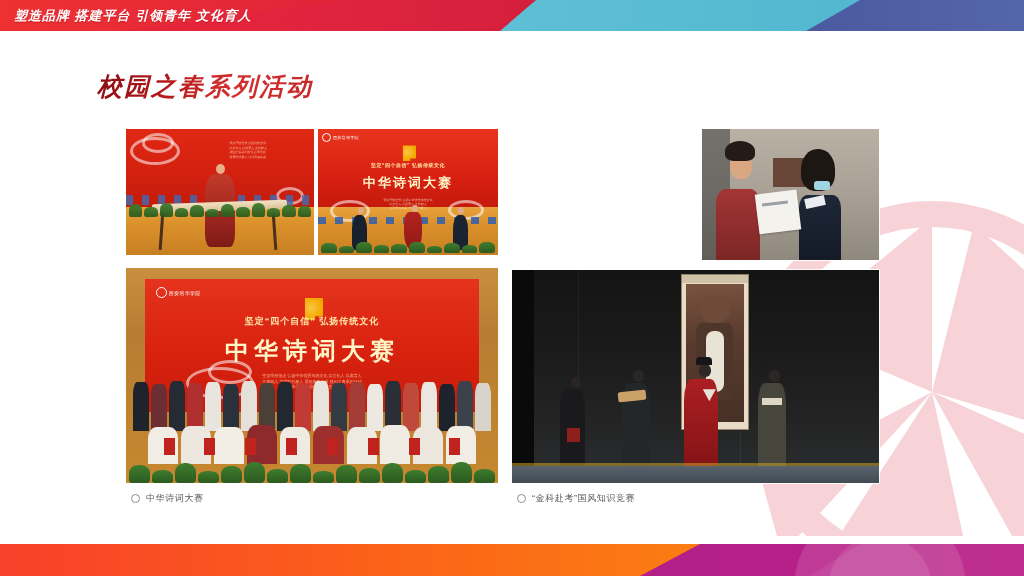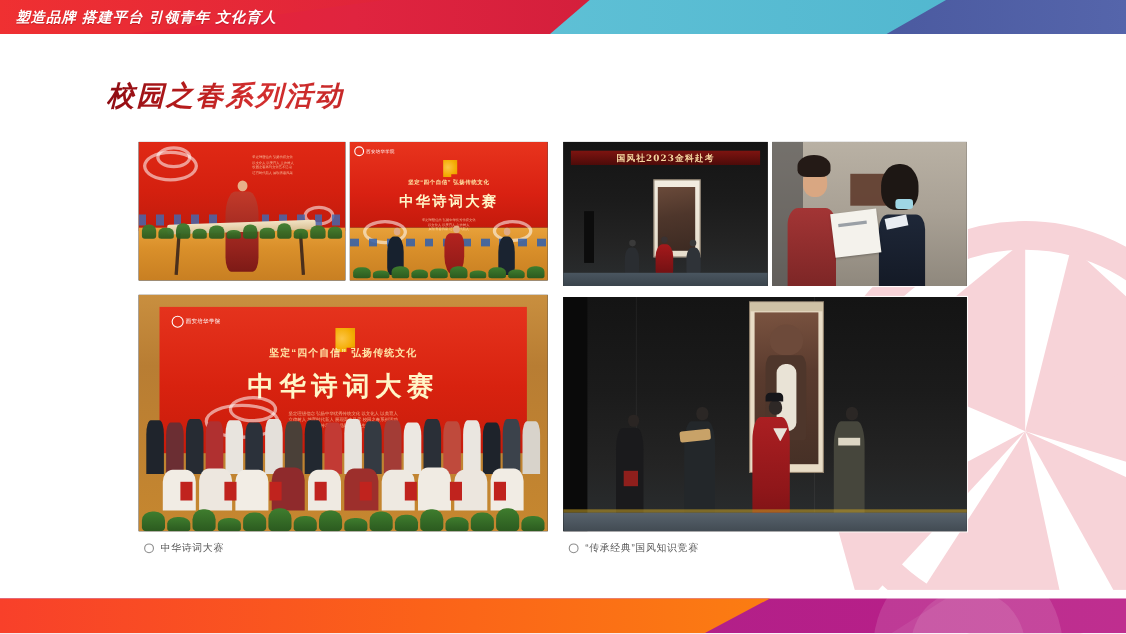--- a/index.html
+++ b/index.html
@@ -316,38 +316,20 @@
         <i style="height:9px"></i>
           <i style="height:11px"></i>
           <i style="height:7px"></i>
           <i style="height:10px"></i>
         <i style="height:8px"></i>
           <i style="height:11px"></i>
       </div>
     </div>
   </div>
 
-  <div class="photo p3">
-    <div class="scene">
-      <div class="darkstage"></div>
-      <div style="position:absolute;left:4%;top:6%;right:4%;height:13px;background:linear-gradient(180deg,#7e1410,#4d0b09);"></div>
-      <div class="banner-text" style="top:7%;font-size:8px;letter-spacing:1px;color:#f4d7a0;">国风社2023金科赴考</div>
-      <div class="scrolls" style="left:44%;top:26%;width:22%;height:53%;">
-        <div class="portrait"></div>
-      </div>
-      <div style="position:absolute;left:10%;top:48%;width:5%;height:36%;background:#0c0c0c;"></div>
-      <div class="head" style="left:32%;top:68%;width:6px;height:6px;background:#3a3a3a;"></div>
-      <div class="figure" style="left:30%;top:73%;width:13px;height:20%;background:#2a2d31;"></div>
-      <div class="head" style="left:48%;top:66%;width:6px;height:6px;background:#3a3232;"></div>
-      <div class="figure" style="left:45%;top:71%;width:16px;height:23%;background:linear-gradient(180deg,#a5191b,#6c1012);"></div>
-      <div class="head" style="left:62%;top:68%;width:6px;height:6px;background:#3a3a3a;"></div>
-      <div class="figure" style="left:60%;top:73%;width:13px;height:20%;background:#2f3338;"></div>
-      <div style="position:absolute;left:0;right:0;bottom:0;height:9%;background:linear-gradient(180deg,#4a5660,#39434b);"></div>
-    </div>
-  </div>
 
   <div class="photo p4">
     <div class="scene">
       <div style="position:absolute;inset:0;background:linear-gradient(180deg,#b9b1a4 0%,#a9a195 48%,#8f887d 100%);"></div>
       <div style="position:absolute;left:40%;top:22%;width:26%;height:22%;background:#5b3526;opacity:.85;"></div>
       <div style="position:absolute;left:0;top:0;width:16%;height:100%;background:rgba(60,60,62,.55);"></div>
 
       <div class="head" style="left:16%;top:18%;width:22px;height:26px;background:#d9a782;border-radius:48% 48% 44% 44%;"></div>
       <div style="position:absolute;left:13%;top:9%;width:30px;height:20px;background:#241a16;border-radius:50% 50% 30% 30%;"></div>
       <div class="figure" style="left:8%;top:46%;width:44px;height:54%;background:linear-gradient(180deg,#a33535,#7d2626);border-radius:22% 22% 0 0;"></div>
@@ -487,21 +469,21 @@
     </div>
   </div>
 </div>
 
 <div class="caption cap1">
   <span class="ring"></span>
   <span>中华诗词大赛</span>
 </div>
 <div class="caption cap2">
   <span class="ring"></span>
-  <span>“传承经典”国风知识竞赛</span>
+  <span>“金科赴考”国风知识竞赛</span>
 </div>
 
 <div class="bottom-band">
   <svg viewBox="0 0 1024 40" width="1024" height="40" preserveAspectRatio="none" aria-hidden="true">
     <defs>
       <linearGradient id="gOrange" x1="0" y1="0" x2="1" y2="0">
         <stop offset="0%" stop-color="#f8402a"></stop>
         <stop offset="55%" stop-color="#fb6219"></stop>
         <stop offset="100%" stop-color="#fb7d12"></stop>
       </linearGradient>

